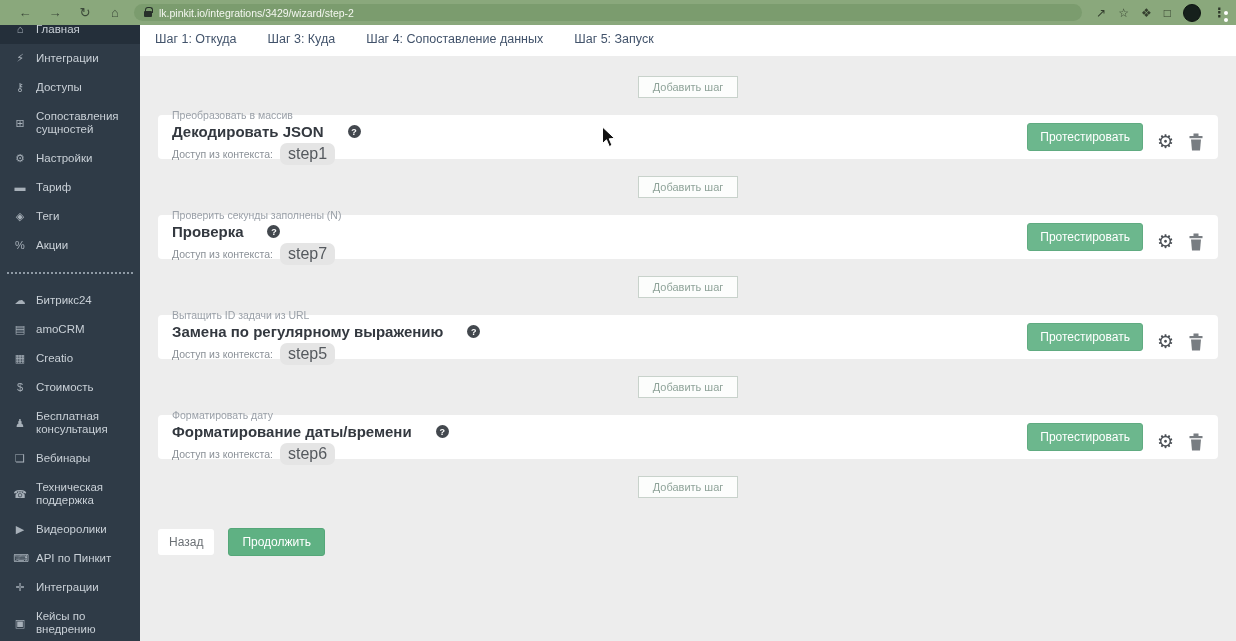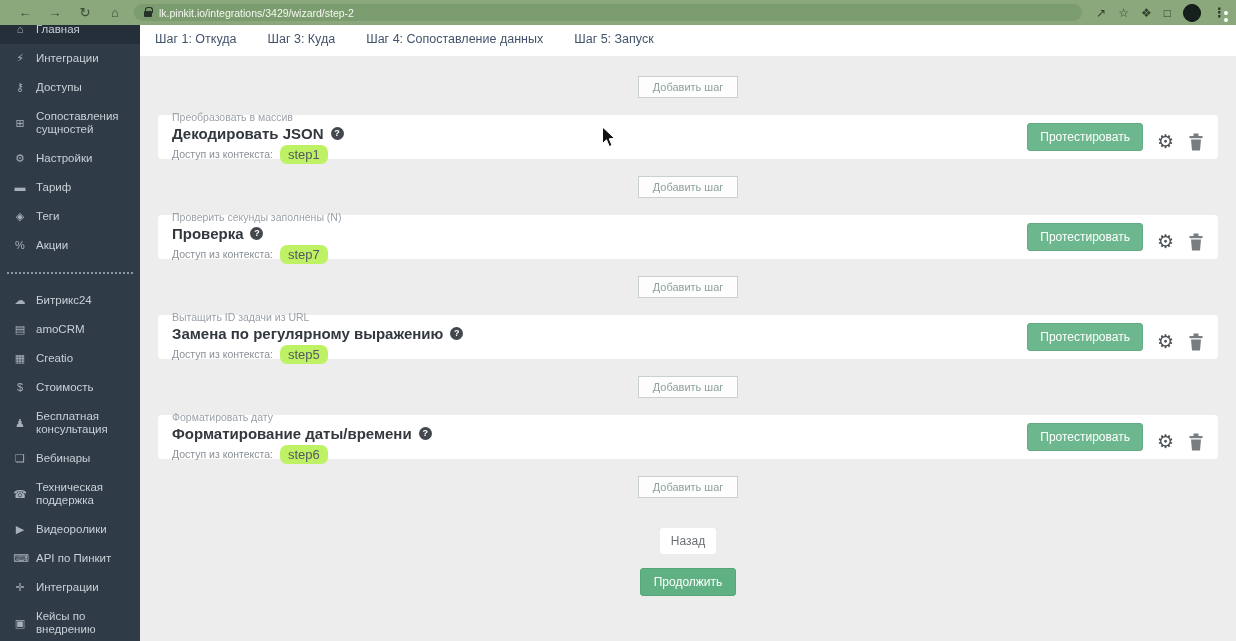--- a/index.html
+++ b/index.html
@@ -38,31 +38,31 @@
   .tab { display:flex; align-items:center; font-size:12.5px; color:#42536b; border-bottom:3px solid transparent; padding:0 2px; cursor:pointer; white-space:nowrap; }
   .tab.active { border-bottom-color:#93c9ac; }
 
   .content { flex:1; display:flex; flex-direction:column; padding:20px 18px 0; gap:17px; overflow:hidden; }
 
   .add-step { align-self:center; height:22px; background:#fcfdfc; border:1px solid #c8d2cb; border-radius:0; color:#8fa399; font-size:11px; padding:0 14px; cursor:pointer; font-family:inherit; }
 
   .card { background:#ffffff; border-radius:4px; height:44px; padding:9px 14px; display:flex; justify-content:space-between; align-items:center; flex:0 0 auto; }
   .card-left { display:flex; flex-direction:column; }
   .card-sub { font-size:10.5px; color:#9aa0a8; }
-  .card-title-row { display:flex; align-items:center; gap:7px; margin:2px 0 3px; }
+  .card-title-row { display:flex; align-items:center; gap:24px; margin:2px 0 3px; }
   .card-title { font-size:15px; font-weight:700; color:#33383f; }
   .q-icon { width:13px; height:13px; border-radius:50%; background:#43484e; color:#ffffff; font-size:9px; font-weight:bold; display:inline-flex; align-items:center; justify-content:center; cursor:pointer; }
   .card-ctx { font-size:10.5px; color:#8a9097; display:flex; align-items:center; gap:7px; }
-  .badge { background:#bef264; border-radius:7px; padding:2px 8px; font-size:13px; color:#55595e; }
+  .badge { background:#e5e5e5; border-radius:7px; padding:2px 8px; font-size:16px; color:#55595e; }
   .card-right { display:flex; align-items:flex-end; gap:14px; }
   .test-btn { background:#6cb78d; border:1px solid #60ab81; border-radius:3px; color:#fff; font-size:12px; padding:6px 12px; cursor:pointer; font-family:inherit; }
   .gear-icon { font-size:19px; color:#4b5056; line-height:1; cursor:pointer; font-style:normal; }
   .trash-icon { cursor:pointer; display:flex; }
 
-  .footer-row { display:flex; gap:14px; margin-top:13px; align-items:center;flex-direction:column; }
+  .footer-row { display:flex; gap:14px; margin-top:13px; align-items:center; }
   .back-btn { background:#ffffff; border:none; border-radius:3px; color:#6b7075; font-size:12px; padding:6px 11px; cursor:pointer; font-family:inherit; }
   .continue-btn { background:#5fb183; border:1px solid #55a779; border-radius:3px; color:#ffffff; font-size:12px; padding:6px 13px; cursor:pointer; font-family:inherit; }
 
   .cursor { position:absolute; left:601px; top:126px; z-index:100; pointer-events:none; }
 </style>
 </head>
 <body>
 
 <div class="chrome">
   <span class="nav-ic">←</span>

